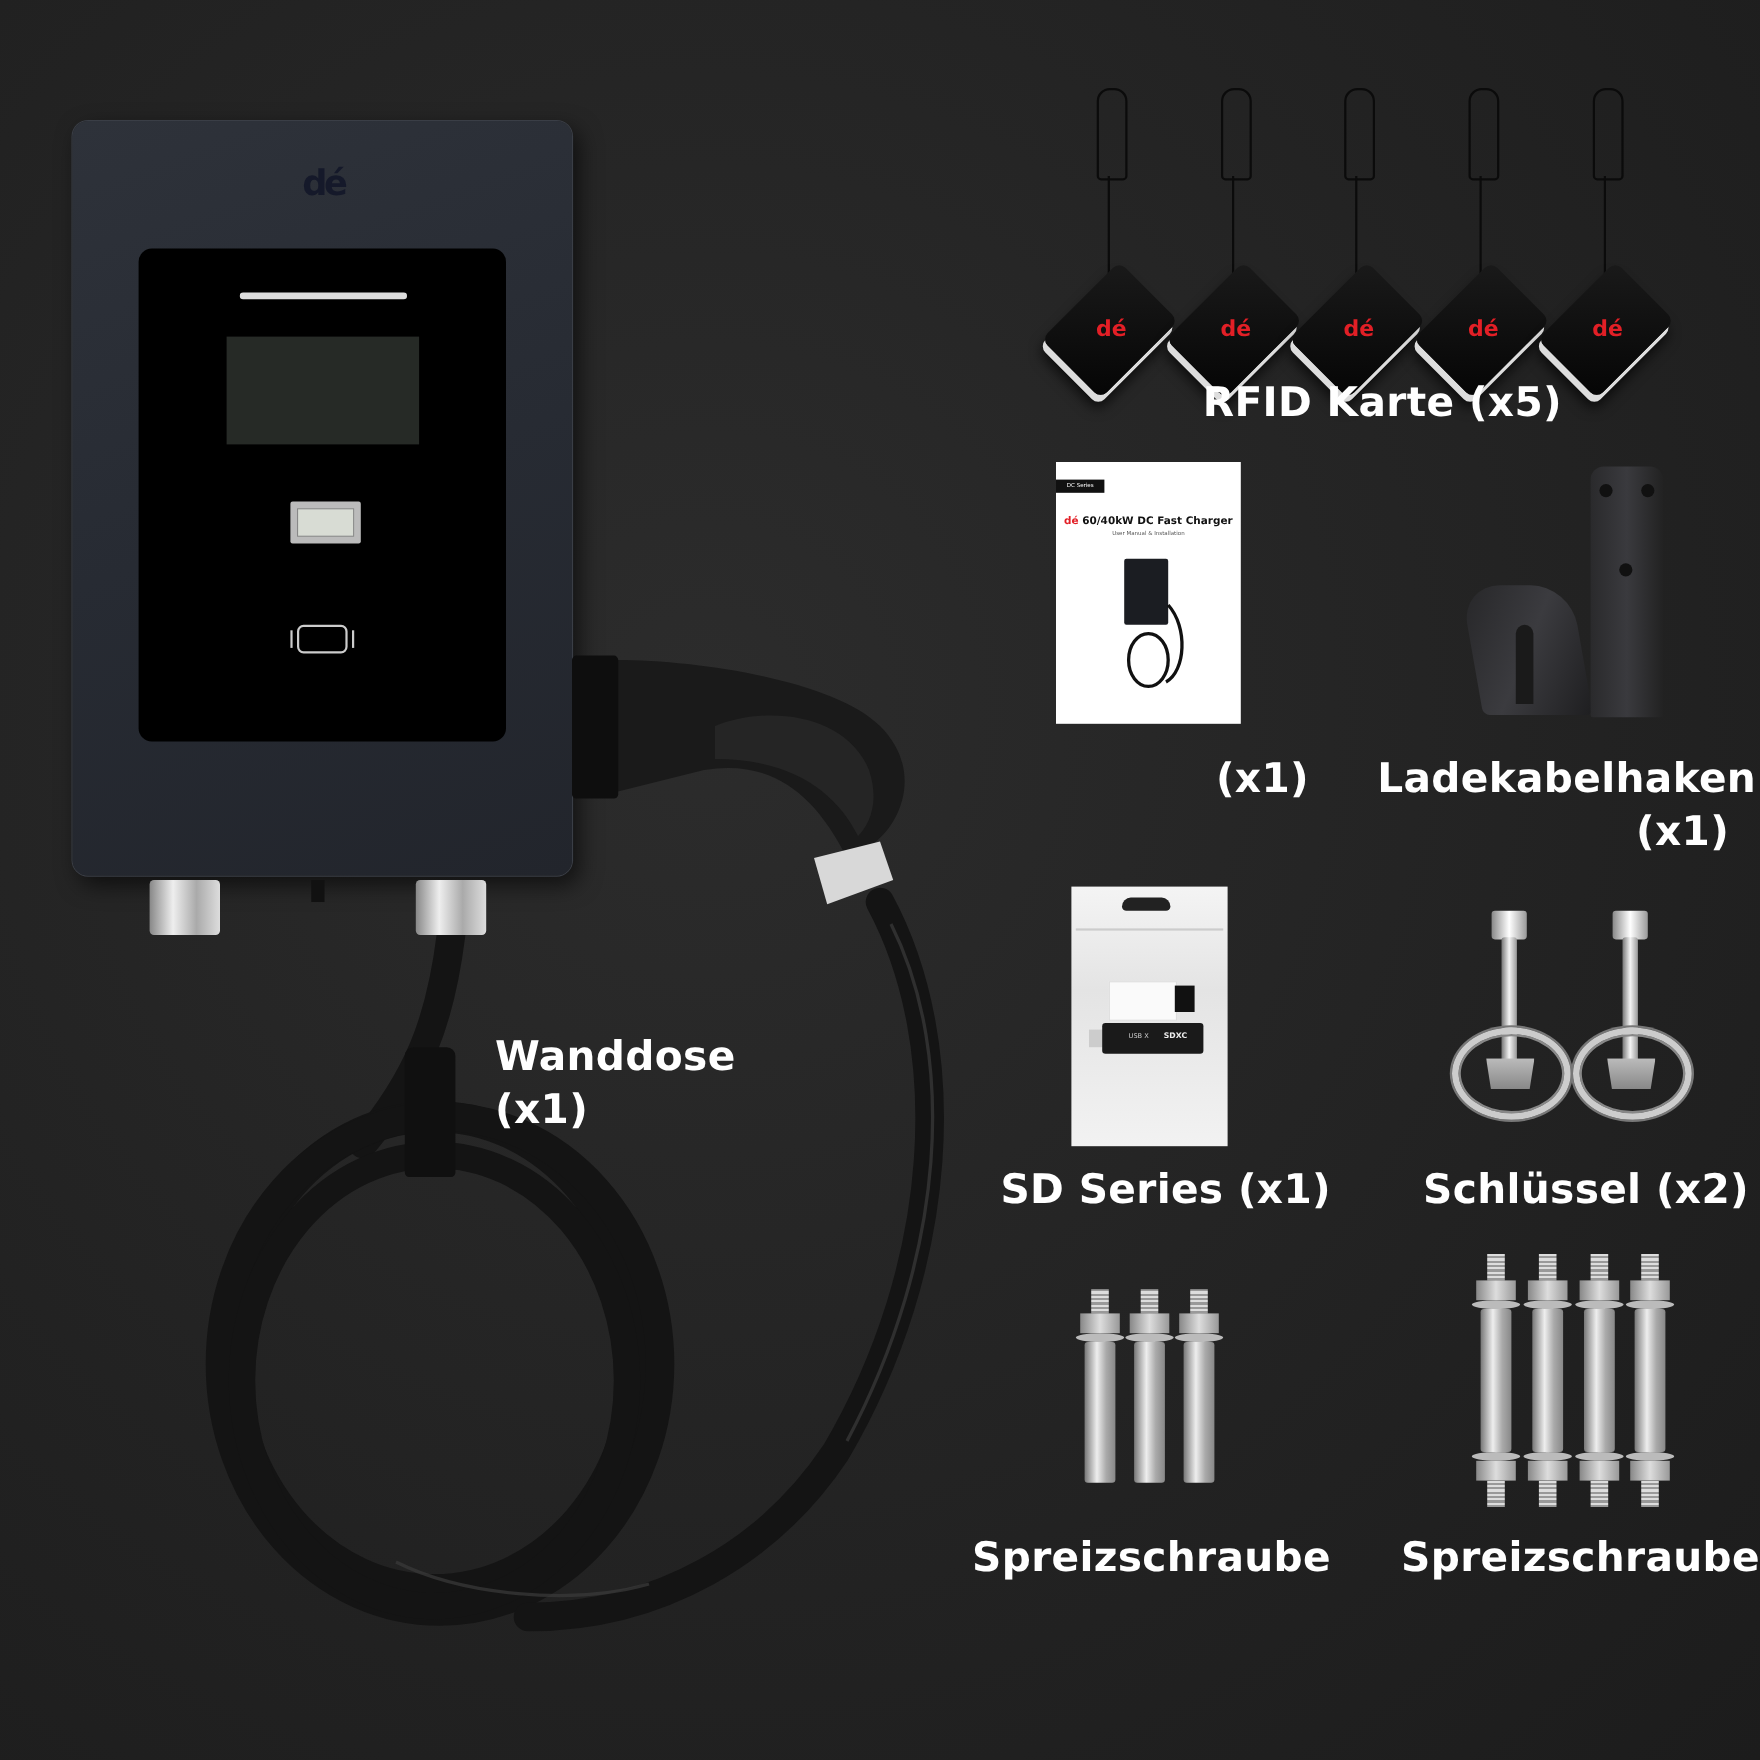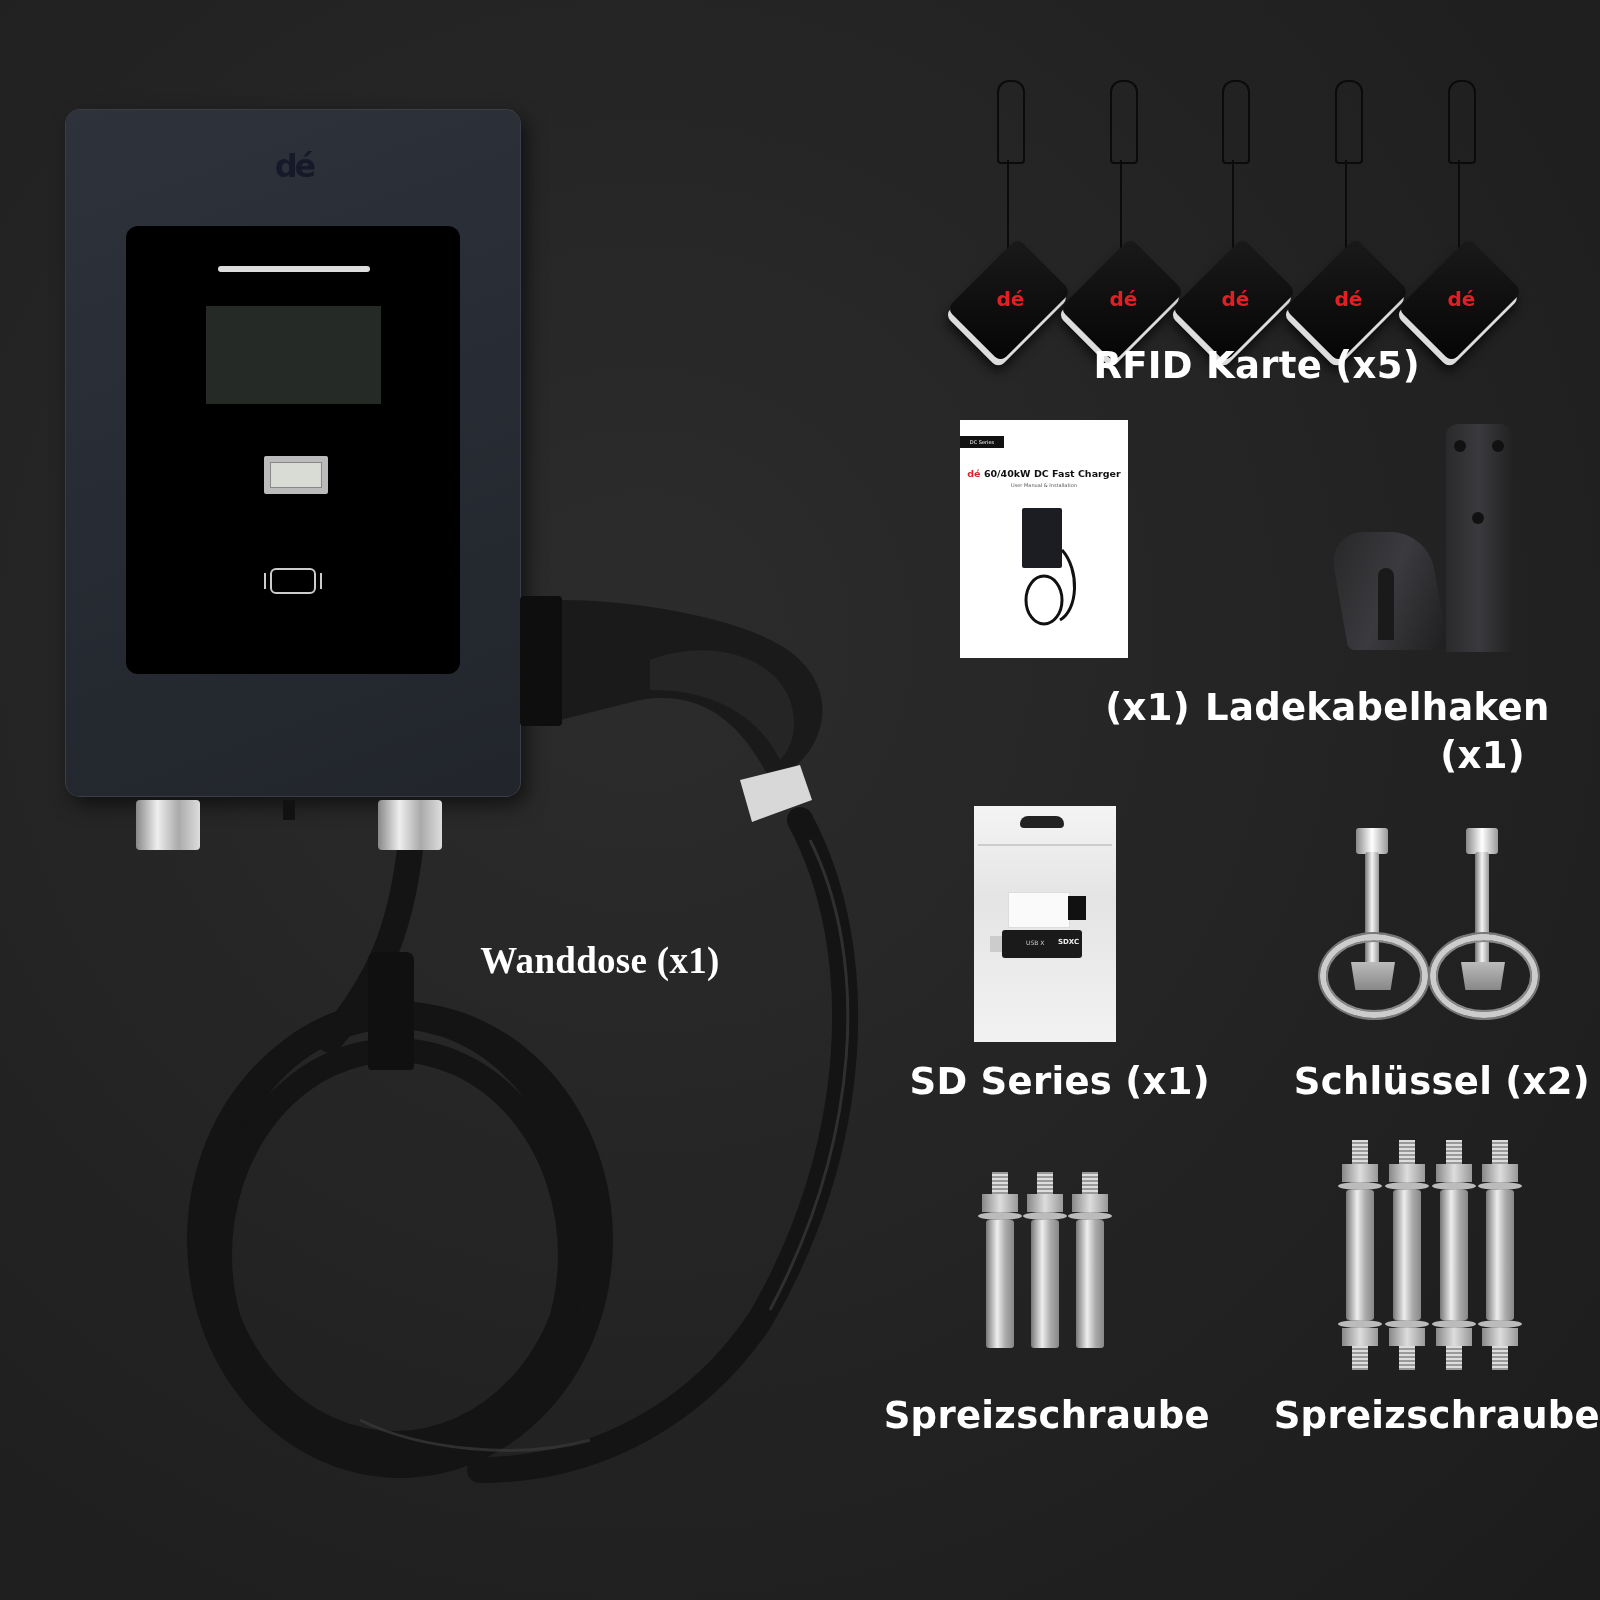--- a/index.html
+++ b/index.html
@@ -45,21 +45,21 @@
   .manual-title .brand { color:#e21f26; }
   .manual-sub { left:6px; top:62px; width:156px; text-align:center; color:#555; font-size:5px; }
   .manual-charger { left:62px; top:88px; width:40px; height:60px; background:#1b1d22; border-radius:2px; }
   
   .hook-plate { left:1446px; top:424px; width:66px; height:228px; background:linear-gradient(90deg,#2a2a2c,#3a3a3e,#222); border-radius:12px 12px 2px 2px; }
   .hook-arm { left:1338px; top:532px; width:100px; height:118px; background:linear-gradient(120deg,#262628,#3b3b3f,#1e1e20); border-radius:36px 36px 6px 6px; transform:skewX(10deg); }
   .hole { width:12px; height:12px; background:#111; border-radius:50%; }
   
   .sd-bag { left:974px; top:806px; width:142px; height:236px; background:linear-gradient(180deg,#f4f4f4,#e4e4e4 40%,#f2f2f2); }
   .sd-hang { left:46px; top:10px; width:44px; height:12px; background:#222; border-radius:8px 8px 4px 4px; }
-  .sd-reader { left:28px; top:124px; width:80px; height:28px; background:#1a1a1a; border-radius:3px; }
+  .sd-reader { left:28px; top:124px; width:92px; height:28px; background:#1a1a1a; border-radius:3px; }
   .sd-usb { left:16px; top:130px; width:20px; height:16px; background:#ccc; }
   .sd-micro { left:94px; top:90px; width:18px; height:24px; background:#111; }
   
   .key-shaft { width:14px; height:120px; background:linear-gradient(90deg,#777,#f4f4f4,#999); border-radius:3px; }
   .key-cap { width:32px; height:26px; background:linear-gradient(90deg,#888,#fff,#999); border-radius:3px; }
   .key-ring { width:96px; height:72px; border:6px solid #ccc; border-radius:50%; box-shadow: inset 0 0 0 2px #888, 0 0 0 2px #777; }
   .key-head { width:44px; height:28px; background:linear-gradient(180deg,#bbb,#888); clip-path:polygon(0 0,100% 0,90% 100%,10% 100%); }
   
   .screw { width:28px; background:linear-gradient(90deg,#777,#eee 40%,#aaa 70%,#888); border-radius:3px; }
   .nut { width:36px; height:18px; background:linear-gradient(90deg,#888,#ddd,#999); }
@@ -102,21 +102,21 @@
     <div class="abs rfid-reader"></div>
   </div>
 </div>
 <div class="abs gland" style="left:136px;top:800px;"></div>
 <div class="abs gland" style="left:378px;top:800px;"></div>
 <div class="abs" style="left:283px;top:800px;width:12px;height:20px;background:#111;"></div>
 <div class="abs" style="left:520px;top:596px;width:42px;height:130px;background:#0e0e0e;border-radius:4px;"></div>
 
 <div class="abs" style="left:368px;top:952px;width:46px;height:118px;background:#101010;border-radius:8px 8px 4px 4px;"></div>
 
-<div class="label" style="left:450px;top:937px;width:300px;text-align:center;font-family:Liberation Serif, serif;">Wanddose (x1)</div>
+<div class="label" style="left:450px;top:937px;width:300px;text-align:left;">Wanddose (x1)</div>
 
 <div>
   <div class="abs" style="left:955px;top:80px;width:100px;height:240px;">
     <div class="abs lanyard-loop" style="left:42px;top:0;"></div>
     <div class="abs lanyard" style="left:52px;top:80px;height:110px;"></div>
     <div class="abs rfid-card" style="left:16px;top:170px;">
         <div class="logo">dé</div>
       </div>
   </div>
   <div class="abs" style="left:1068px;top:80px;width:100px;height:240px;">
@@ -169,21 +169,21 @@
 
 <div>
   <div class="abs hook-arm"></div>
   <div class="abs hook-plate">
     <div class="abs hole" style="left:8px;top:16px;"></div>
     <div class="abs hole" style="left:46px;top:16px;"></div>
     <div class="abs hole" style="left:26px;top:88px;"></div>
   </div>
   <div class="abs" style="left:1378px;top:568px;width:16px;height:72px;background:#1a1a1a;border-radius:8px 8px 0 0;"></div>
 </div>
-<div class="label" style="left:1205px;top:684px;width:320px;">
+<div class="label" style="left:1252px;top:684px;width:320px;">
   <div>Ladekabelhaken</div>
   <div>(x1)</div>
 </div>
 
 <div class="abs sd-bag">
   <div class="abs sd-hang"></div>
   <div class="abs" style="left:4px;top:38px;width:134px;height:2px;background:#ccc;"></div>
   <div class="abs" style="left:34px;top:86px;width:60px;height:34px;background:#fafafa;border:1px solid #ddd;"></div>
   <div class="abs sd-micro"></div>
   <div class="abs sd-usb"></div>

